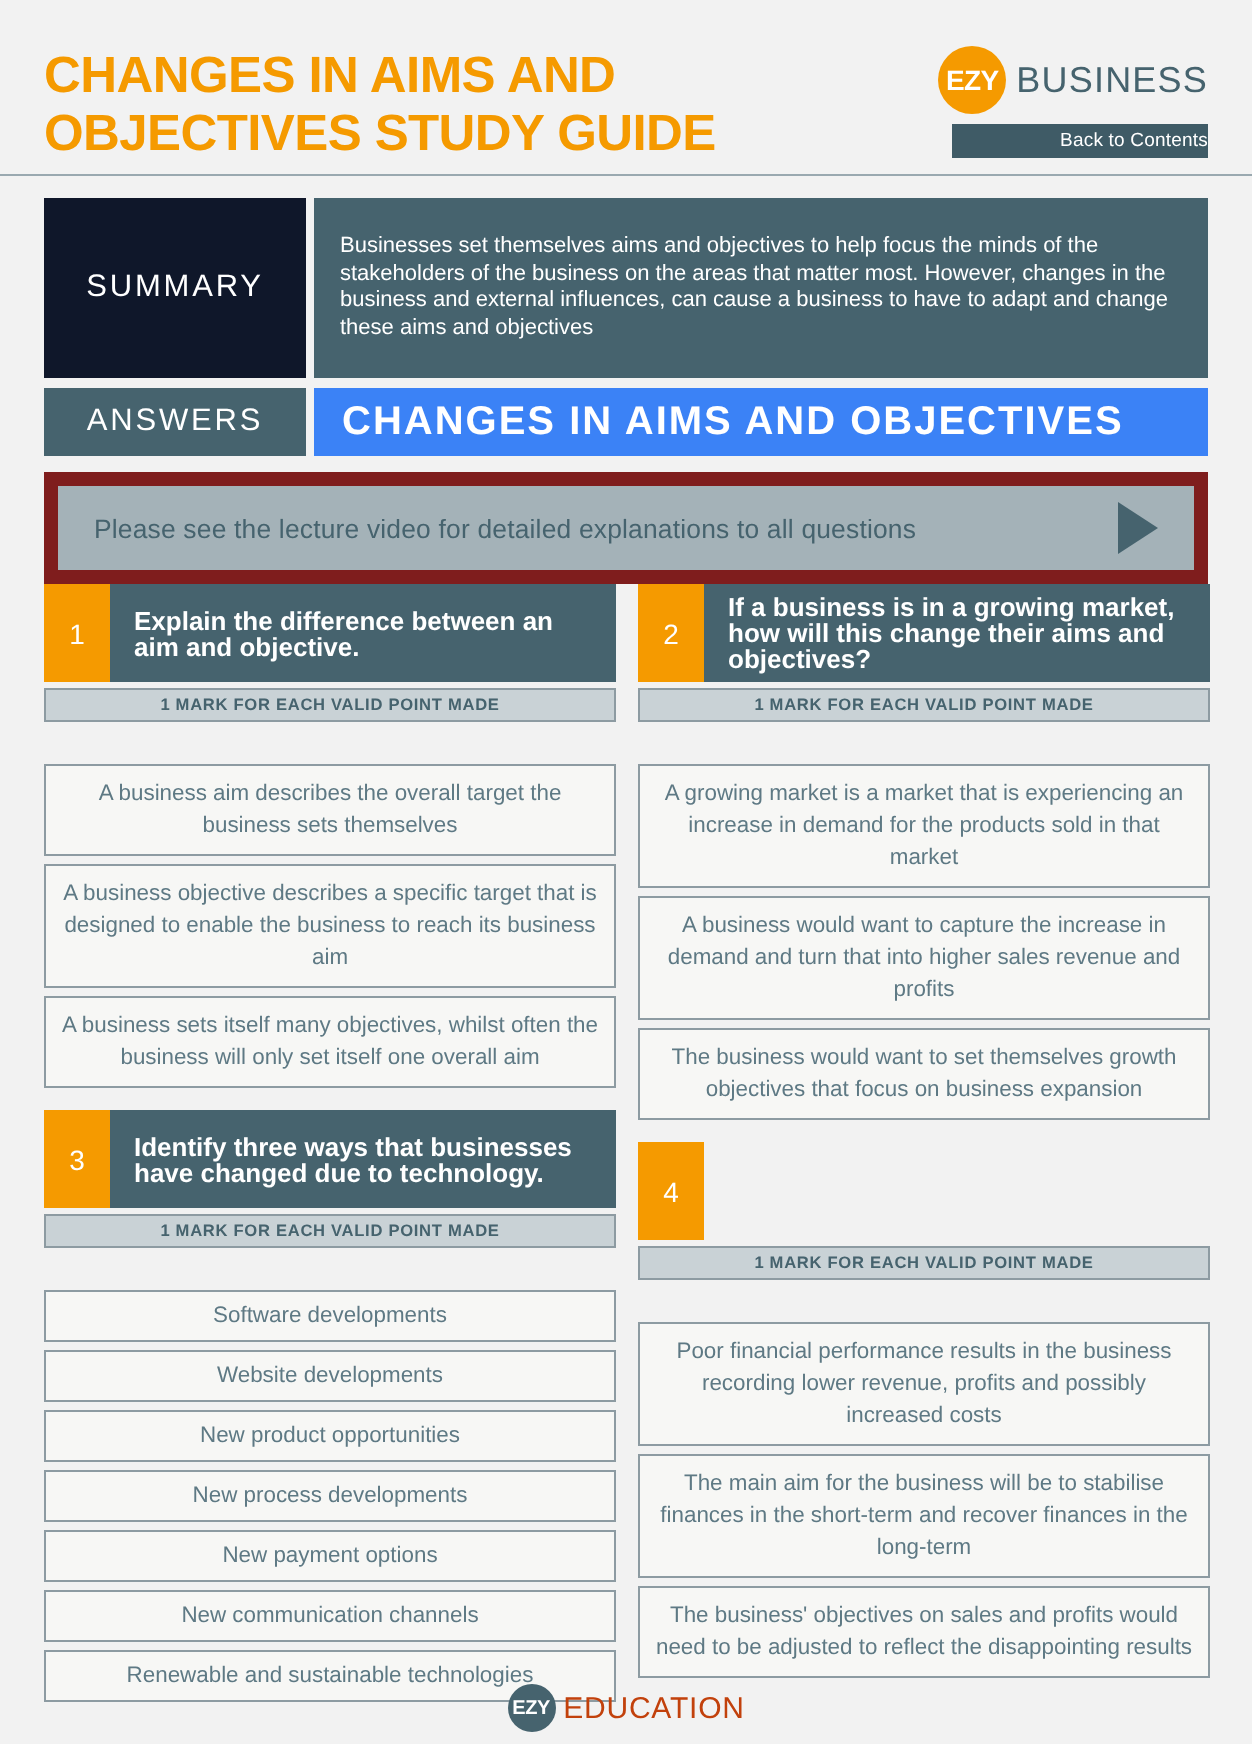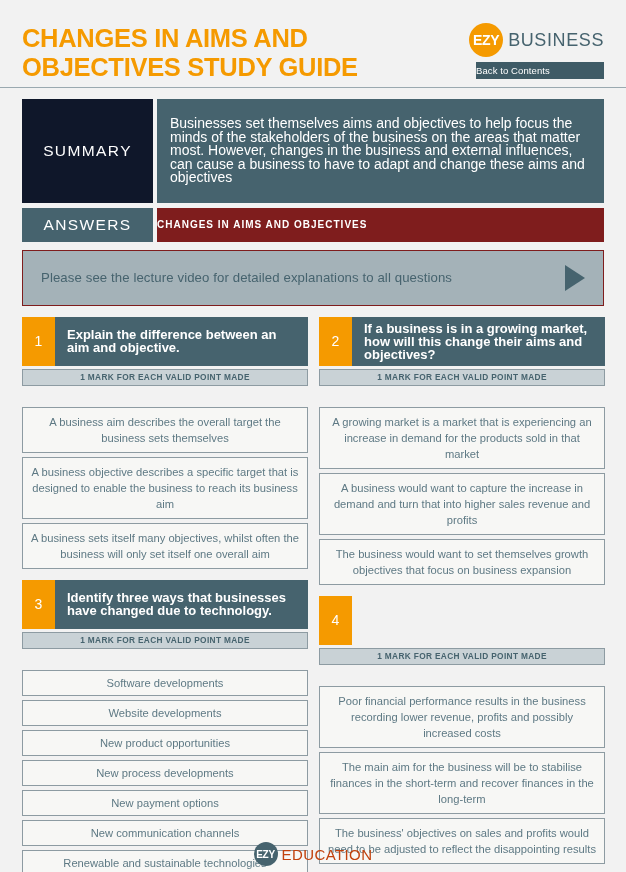--- a/index.html
+++ b/index.html
@@ -68,21 +68,21 @@
     padding-left: 5px;
     font-weight: 400;
   }
   .back-btn {
     margin-top: 5px;
     background: #3F5B66;
     color: #ffffff;
     font-size: 9.5px;
     height: 17px;
     line-height: 17px;
-    text-align: left;
+    text-align: right;
     width: 128px;
     margin-left: auto;
     letter-spacing: 0.1px;
   }
   .header-rule {
     position: absolute;
     left: 0;
     right: 0;
     top: 87px;
     height: 1px;
@@ -111,21 +111,21 @@
     letter-spacing: 1.4px;
     display: flex;
     align-items: center;
     justify-content: center;
     flex: 0 0 131px;
   }
   .summary-body {
     flex: 1;
     background: #46636E;
     color: #ffffff;
-    font-size: 14px;
+    font-size: 11px;
     line-height: 13.5px;
     padding: 18px 14px 18px 13px;
   }
 
   
   .answers-row {
     display: flex;
     gap: 4px;
     margin-bottom: 8px;
   }
@@ -136,41 +136,40 @@
     color: #ffffff;
     font-size: 15.5px;
     letter-spacing: 1.4px;
     height: 34px;
     display: flex;
     align-items: center;
     justify-content: center;
   }
   .answers-title {
     flex: 1;
-    background: #7f1d1d;
-    color: #ffffff;
-    font-size: 10px;
+    background: #3b82f6;
+    color: #ffffff;
+    font-size: 20px;
     font-weight: bold;
     letter-spacing: 1.0px;
     height: 34px;
     display: flex;
     align-items: center;
-    padding-left: 0;
+    padding-left: 14px;
   }
 
   
   .video-banner {
     background: #A4B2B8;
-    border: 1px solid #7f1d1d;
+    border: 7px solid #7f1d1d;
     height: 56px;
     display: flex;
     align-items: center;
     justify-content: space-between;
     padding: 0 18px 0 18px;
-    margin-bottom: 11px;
   }
   .video-text {
     color: #46636E;
     font-size: 13.2px;
     letter-spacing: 0.1px;
   }
   .play-tri {
     width: 0;
     height: 0;
     border-top: 13px solid transparent;

